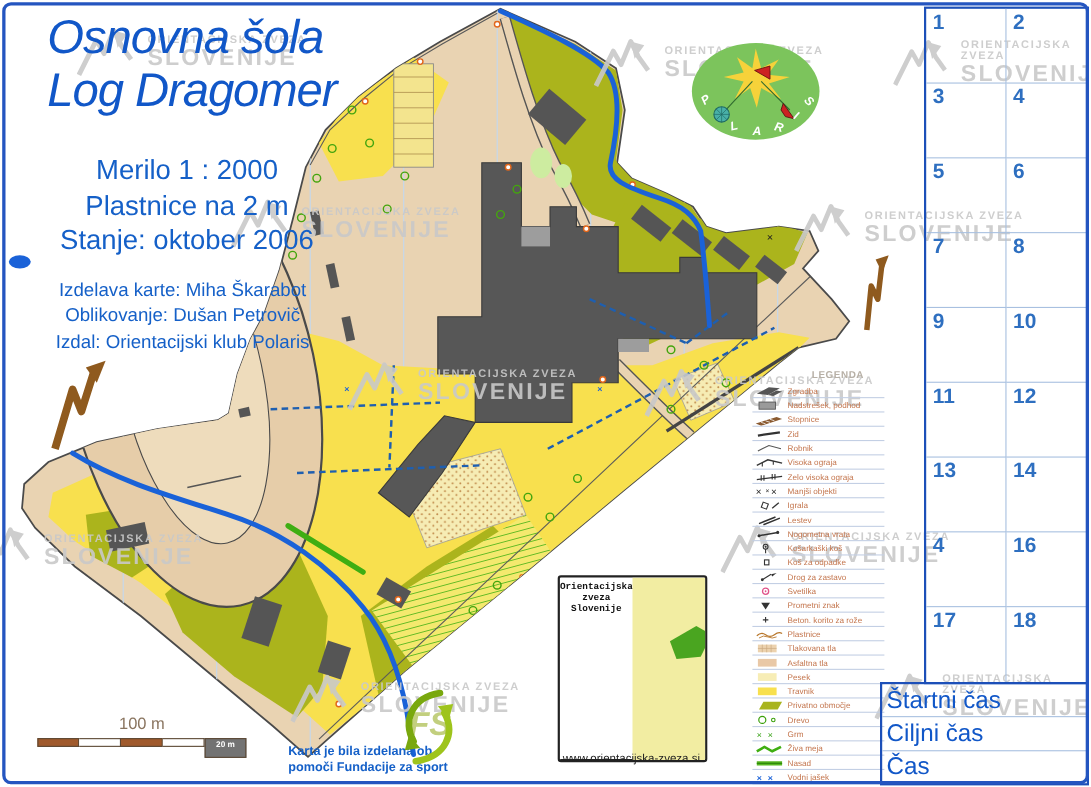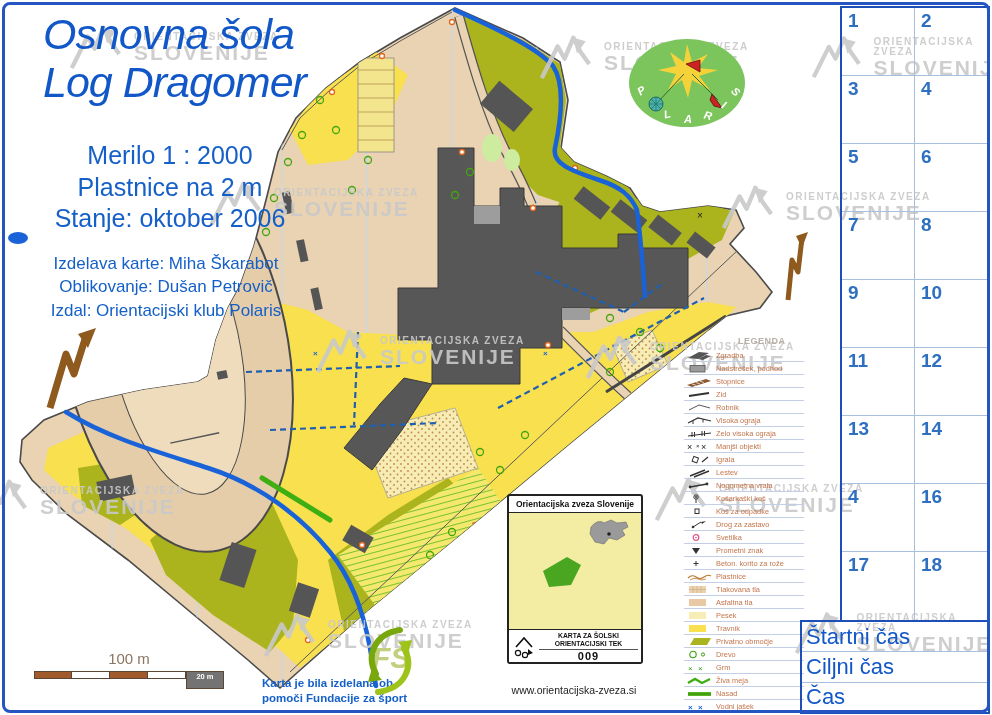--- a/index.html
+++ b/index.html
@@ -37,22 +37,22 @@
         font-size:19px;font-weight:600;color:#2e6fc0;padding:2px 0 0 6px;}
   .gcell:nth-child(2n){border-right:none;}
   .gcell:nth-last-child(-n+2){border-bottom:none;}
   
   .timebox{position:absolute;left:800px;top:620px;width:186px;height:90px;z-index:4;
         border:2px solid #1c4fb8;display:flex;flex-direction:column;background:transparent;}
   .trow{flex:1;border-bottom:1px solid #a8c0e0;color:#1157c8;font-size:22px;
         font-weight:500;padding-left:4px;display:flex;align-items:center;}
   .trow:last-child{border-bottom:none;}
   
-  .inset{position:absolute;left:507px;top:494px;width:132px;height:166px;z-index:3;
-        background:#ffffff;border:2px solid #222;border-radius:3px;display:flex;flex-direction:column;overflow:hidden;}
+  .inset{position:absolute;left:507px;top:523px;width:132px;height:166px;z-index:3;
+        background:#ffffff;border:2px solid #222;border-radius:3px;display:flex;flex-direction:row;overflow:hidden;font-family:Liberation Mono, monospace;}
   .inset-h{font-size:8.5px;font-weight:bold;text-align:center;color:#111;
         border-bottom:1.5px solid #222;padding:3px 0;}
   .inset-body{flex:1;background:#f2eda2;position:relative;}
   .inset-f{border-top:1.5px solid #222;display:flex;align-items:center;padding:2px 3px;gap:3px;background:#fff;}
   .inset-ftxt{flex:1;text-align:center;}
   .inset-type{font-size:6.8px;font-weight:bold;color:#111;line-height:1.2;border-bottom:1px solid #555;padding-bottom:1px;}
   .inset-num{font-size:11px;font-weight:bold;color:#111;letter-spacing:1px;}
   .website{position:absolute;left:500px;top:684px;width:148px;text-align:center;z-index:3;
         font-size:10.5px;color:#222;font-weight:500;}
   

